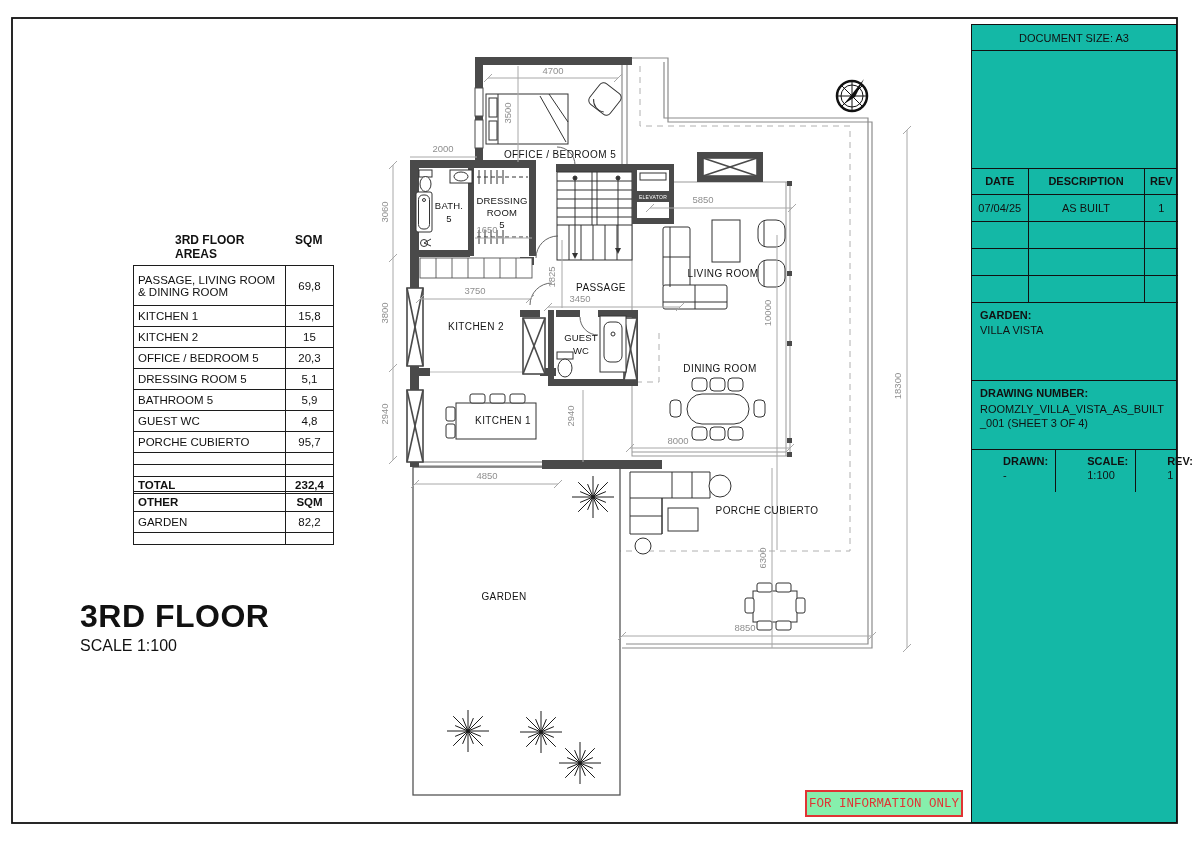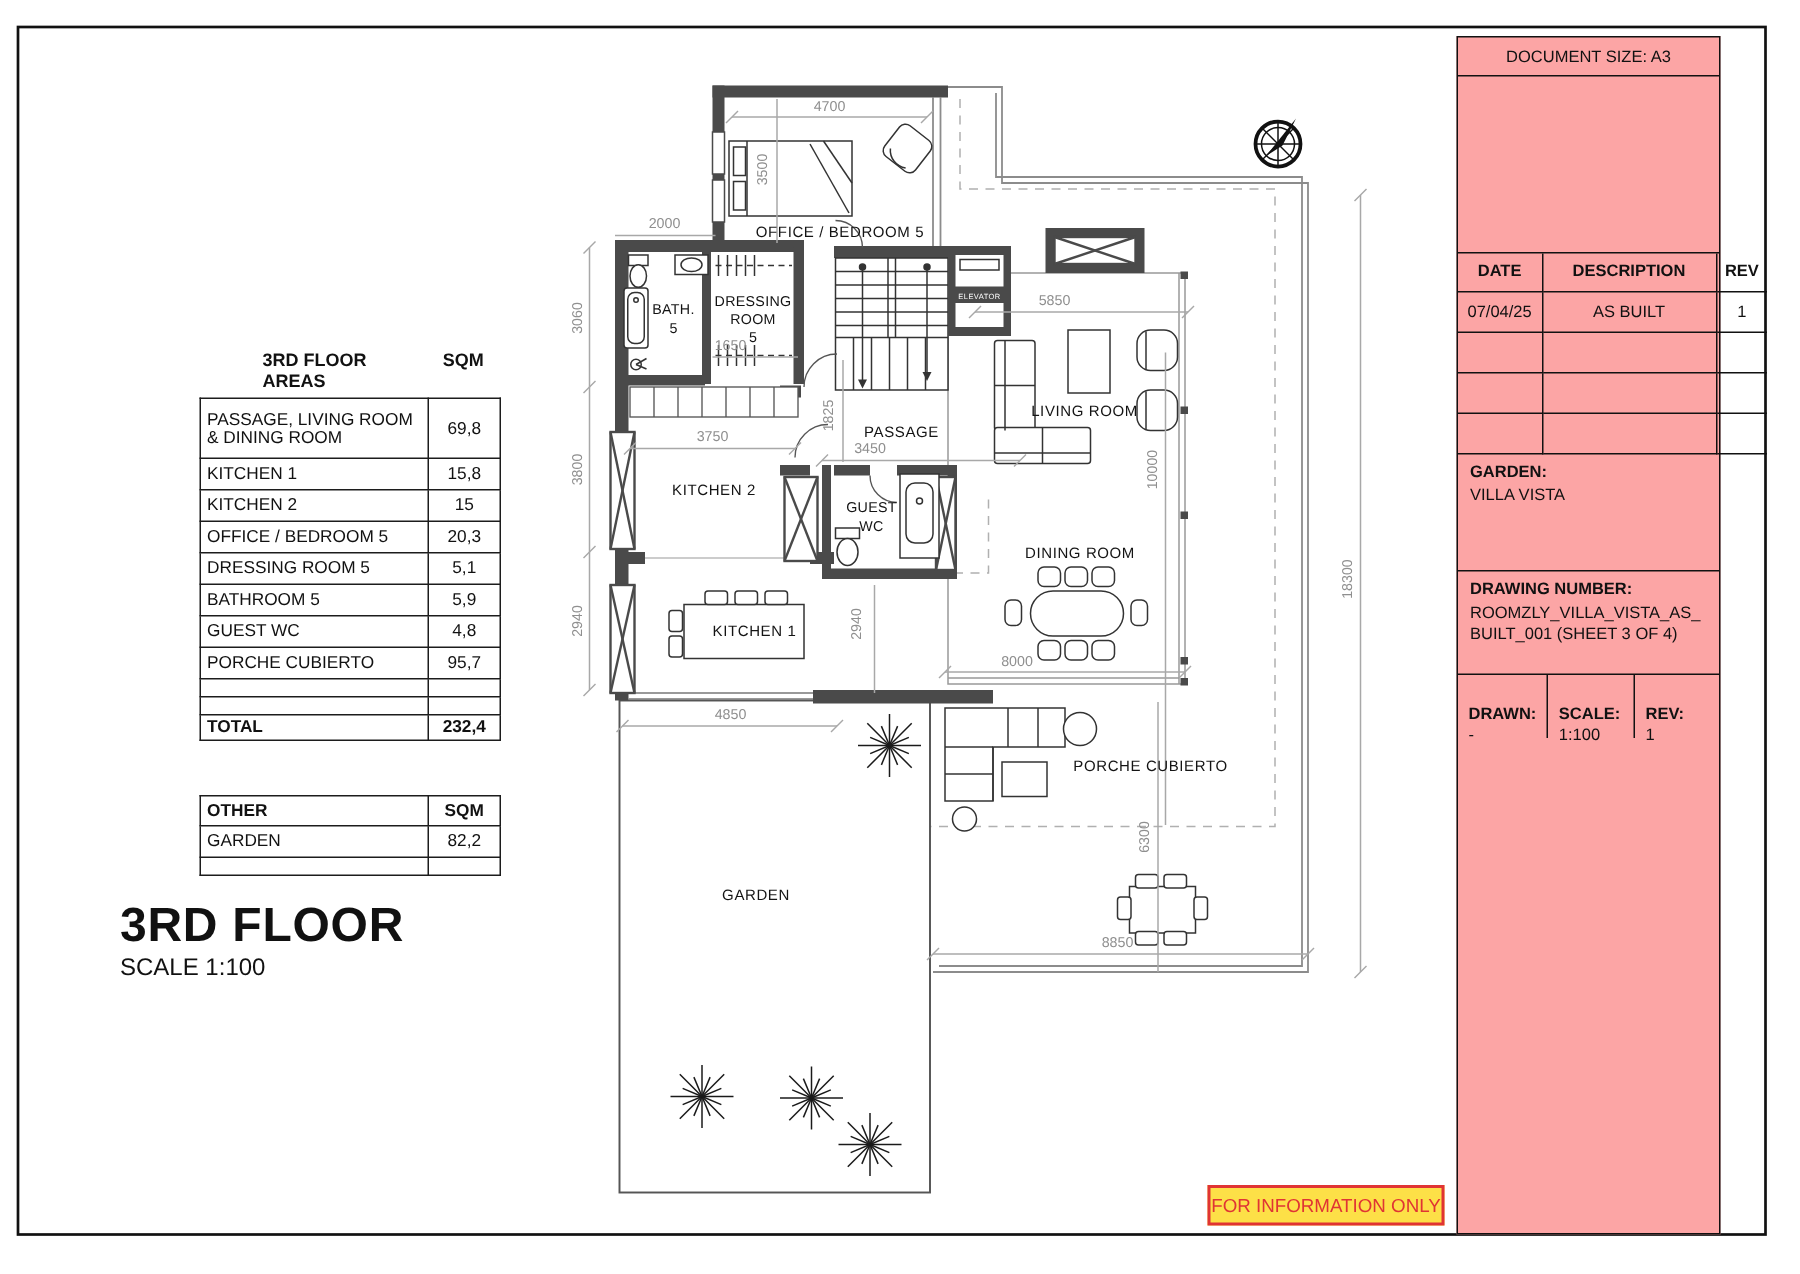--- a/index.html
+++ b/index.html
@@ -25,31 +25,31 @@
     font-size: 12px; padding: 0 2px 4px 2px; margin-left: 40px; }
   .areas-head .sqm-h { width: 48px; text-align: center; }
   table.sheet-tbl { border-collapse: collapse; width: 201px; table-layout: fixed; }
   table.sheet-tbl td { border: 1.4px solid #1c1c1c; font-size: 11.5px;
     padding: 2px 4px; vertical-align: middle; }
   table.sheet-tbl td.val { width: 48px; text-align: center; }
   table.sheet-tbl tr.tall td { height: 40px; }
   table.sheet-tbl tr.norm td { height: 21px; }
   table.sheet-tbl tr.empty td { height: 12px; }
   table.sheet-tbl tr.total td { height: 17px; font-weight: bold; }
-  .other { left: 133px; top: 530px; width: 201px; }
+  .other { left: 133px; top: 491px; width: 201px; }
   table.sheet-tbl tr.headrow td { font-weight: bold; height: 20px; }
 
   
   .floor-title { left: 80px; top: 598px; }
   .floor-title .big { font-size: 32px; font-weight: bold; letter-spacing: .5px; }
   .floor-title .scale { font-size: 16px; margin-top: 2px; }
 
   
-  .tblock { left: 971px; top: 24px; width: 176px; height: 799px;
-    border: 1.6px solid #111; background: #fca5a5; font-size: 11px; }
+  .tblock { left: 971px; top: 24px; width: 206px; height: 799px;
+    border: 1.6px solid #111; background: #14b8a6; font-size: 11px; }
   .tb-row { border-bottom: 1.2px solid #111; }
   .tb-docsize { height: 26px; display: flex; align-items: center; justify-content: center;
     font-size: 11px; }
   .tb-empty { height: 118px; }
   .tb-notes { height: 260px; padding: 7px 8px; line-height: 1.35; }
   .tb-notes .nt { font-weight: bold; margin-bottom: 9px; }
   .tb-notes p { margin-bottom: 10px; }
   table.rev-tbl { border-collapse: collapse; width: 100%; table-layout: fixed; }
   table.rev-tbl td { border: 1.2px solid #111; border-left: none; font-size: 11px;
     text-align: center; height: 27px; overflow: hidden; }
@@ -58,29 +58,29 @@
   table.rev-tbl td.c1 { width: 56px; }
   table.rev-tbl td.c2 { width: 116px; }
   table.rev-tbl td.c3 { width: 34px; }
   .tb-caption { padding: 6px 8px; }
   .tb-caption .lab { font-weight: bold; margin-bottom: 3px; }
   .tb-project { height: 78px; }
   .tb-dtitle { height: 69px; }
   .tb-dnum { height: 69px; }
   .tb-dnum .val { word-break: break-all; line-height: 1.3; }
   .tb-bottom { display: flex; height: 42px; }
-  .tb-bottom .cell { padding: 20px 7px; border-right: 1.2px solid #111; }
+  .tb-bottom .cell { padding: 5px 7px; border-right: 1.2px solid #111; margin-left: 24px; }
   .tb-bottom .cell:last-child { border-right: none; }
   .tb-bottom .b1 { width: 64px; } .tb-bottom .b2 { width: 72px; } .tb-bottom .b3 { width: 70px; }
   .tb-bottom .lab { font-weight: bold; margin-bottom: 2px; }
 
   
   .stamp { left: 805px; top: 790px; width: 158px; height: 27px;
     border: 2px solid #e03434; color: #e03434; display: flex; align-items: center;
-    justify-content: center; font-size: 12.5px; background: #fde047; }
+    justify-content: center; font-size: 12.5px; background: #86efac; font-family: Liberation Mono, monospace; }
 </style>
 </head>
 <body>
 
 <svg class="plan" width="1200" height="849" viewBox="0 0 1200 849">
   <defs>
     <g id="tree">
       <line x1="0" y1="0" x2="21" y2="0"></line>
         <line x1="0" y1="0" x2="12.9" y2="5.4"></line>
       <line x1="0" y1="0" x2="14.8" y2="14.8"></line>

